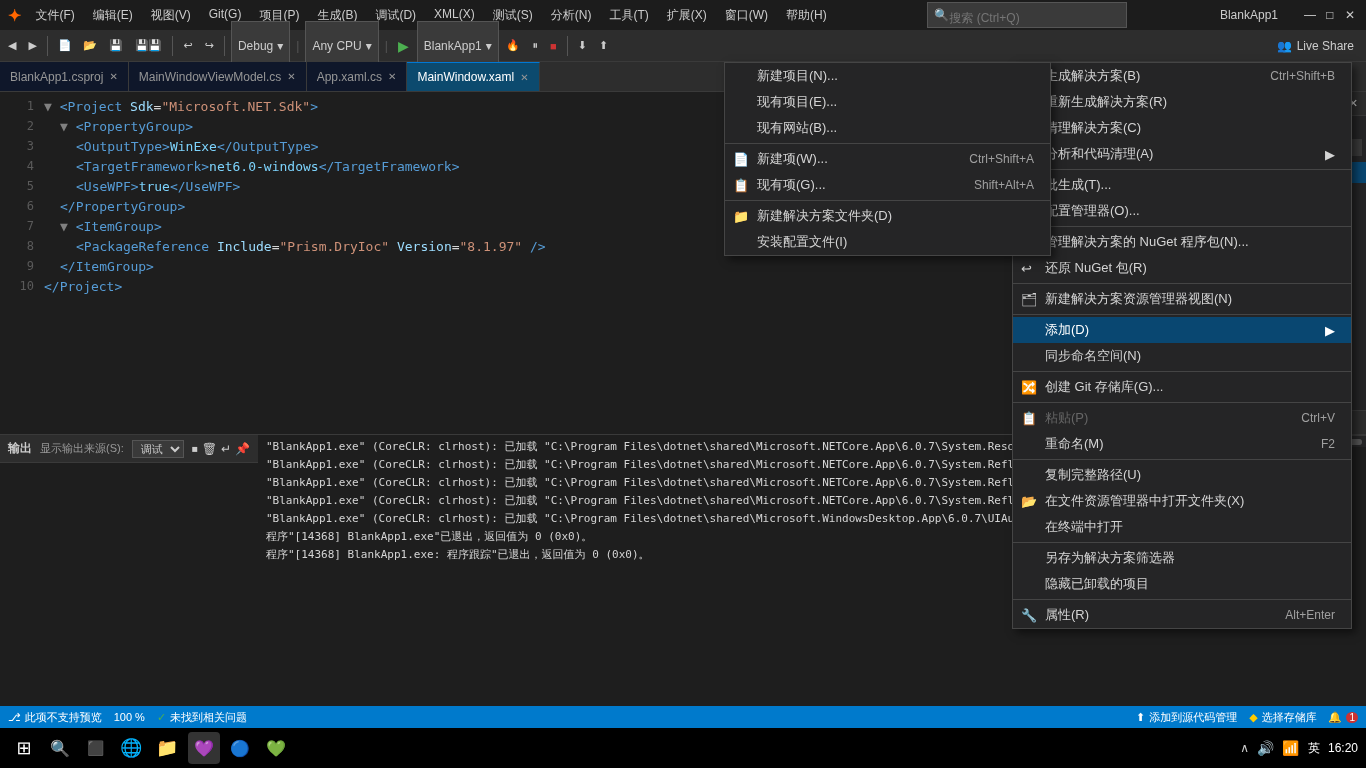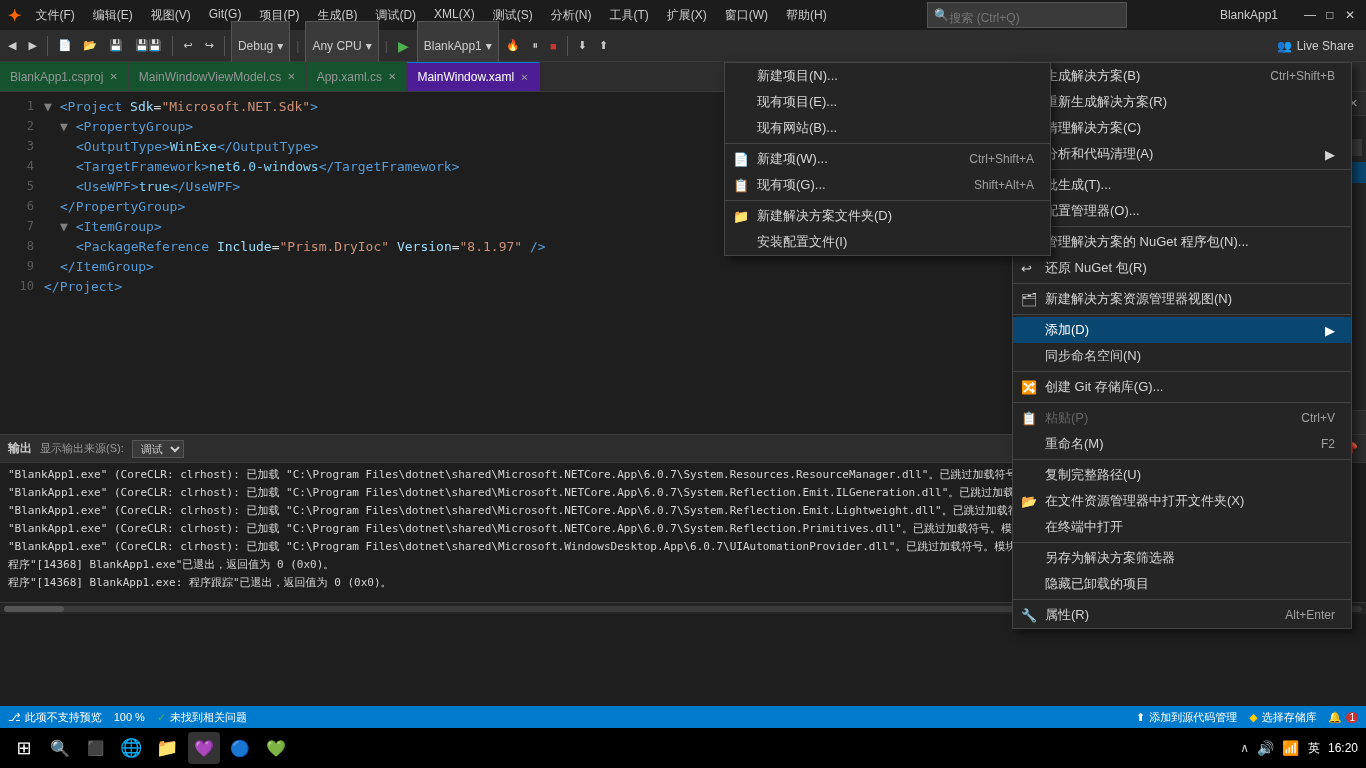--- a/index.html
+++ b/index.html
@@ -20,40 +20,40 @@
 
     
     .toolbar { display: flex; align-items: center; background: #2d2d2d; height: 32px; padding: 0 4px; border-bottom: 1px solid #3a3a3a; gap: 4px; }
     .toolbar-btn { padding: 2px 4px; color: #ccc; cursor: pointer; font-size: 11px; display: flex; align-items: center; gap: 2px; }
     .toolbar-separator { width: 1px; height: 20px; background: #555; margin: 0 2px; }
     .toolbar-dropdown { display: flex; align-items: center; background: #3a3a3a; border: 1px solid #555; padding: 17px 6px; font-size: 12px; color: #ccc; cursor: pointer; gap: 4px; }
     .live-share-btn { display: flex; align-items: center; gap: 4px; color: #ccc; font-size: 12px; cursor: pointer; margin-left: auto; padding: 2px 8px; }
 
     
     .tabs-bar { display: flex; background: #2d2d2d; height: 30px; border-bottom: 1px solid #3a3a3a; }
-    .tab { display: flex; align-items: center; padding: 0 10px; gap: 6px; font-size: 12px; cursor: pointer; border-right: 1px solid #3a3a3a; color: #969696; background: #14532d; }
-    .tab.active { background: #4c1d95; color: #ffffff; border-top: 1px solid #0078d4; align-items: center; }
+    .tab { display: flex; align-items: center; padding: 0 10px; gap: 6px; font-size: 12px; cursor: pointer; border-right: 1px solid #3a3a3a; color: #969696; background: #0f172a; }
+    .tab.active { background: #0c4a6e; color: #ffffff; border-top: 1px solid #0078d4; align-items: center; }
     .tab .close-btn { font-size: 10px; color: #969696; }
 
     
     .editor-area { flex: 1; background: #1e1e1e; overflow: hidden; font-family: 'Consolas', monospace; font-size: 13px; padding: 4px 0; min-width: 0; }
     .editor-line { display: flex; align-items: center; height: 20px; padding: 0 8px 0 4px; }
     .line-number { color: #5a5a5a; min-width: 30px; text-align: right; margin-right: 10px; font-size: 12px; }
     .line-content { color: #d4d4d4; white-space: pre; }
     .xml-tag { color: #569cd6; }
     .xml-attr { color: #9cdcfe; }
     .xml-value { color: #ce9178; }
     .xml-text { color: #7dd3fc; }
 
     
     .solution-panel { width: 220px; background: #252526; border-left: 1px solid #3a3a3a; display: flex; flex-direction: column; }
     .panel-header { display: flex; align-items: center; justify-content: space-between; padding: 4px 8px; background: #2d2d2d; border-bottom: 1px solid #3a3a3a; font-size: 12px; }
 
     
-    .output-panel { height: 180px; background: #1e1e1e; border-top: 1px solid #3a3a3a; display: flex; flex-direction: column; }
+    .output-panel { height: 180px; background: #1e1e1e; border-top: 1px solid #3a3a3a; display: flex; flex-direction: row; }
     .output-header { display: flex; align-items: center; background: #2d2d2d; padding: 2px 8px; gap: 8px; border-bottom: 1px solid #3a3a3a; height: 28px; }
     .output-content { flex: 1; overflow: hidden; font-family: 'Consolas', monospace; font-size: 11px; color: #d4d4d4; padding: 4px 8px; }
     .output-line { height: 18px; white-space: nowrap; overflow: hidden; text-overflow: ellipsis; }
 
     
     .context-menu-right { position: absolute; top: 62px; left: 1012px; width: 340px; background: #252526; border: 1px solid #454545; box-shadow: 4px 4px 8px rgba(0,0,0,0.5); z-index: 200; }
     .ctx-item { display: flex; align-items: center; padding: 4px 16px 4px 32px; font-size: 13px; color: #d4d4d4; cursor: pointer; position: relative; height: 26px; }
     .ctx-item.highlighted { background: #094771; color: white; }
     .ctx-item.separator { height: 1px; background: #454545; padding: 0; margin: 2px 0; }
     .ctx-item .shortcut { margin-left: auto; color: #a0a0a0; font-size: 12px; }

